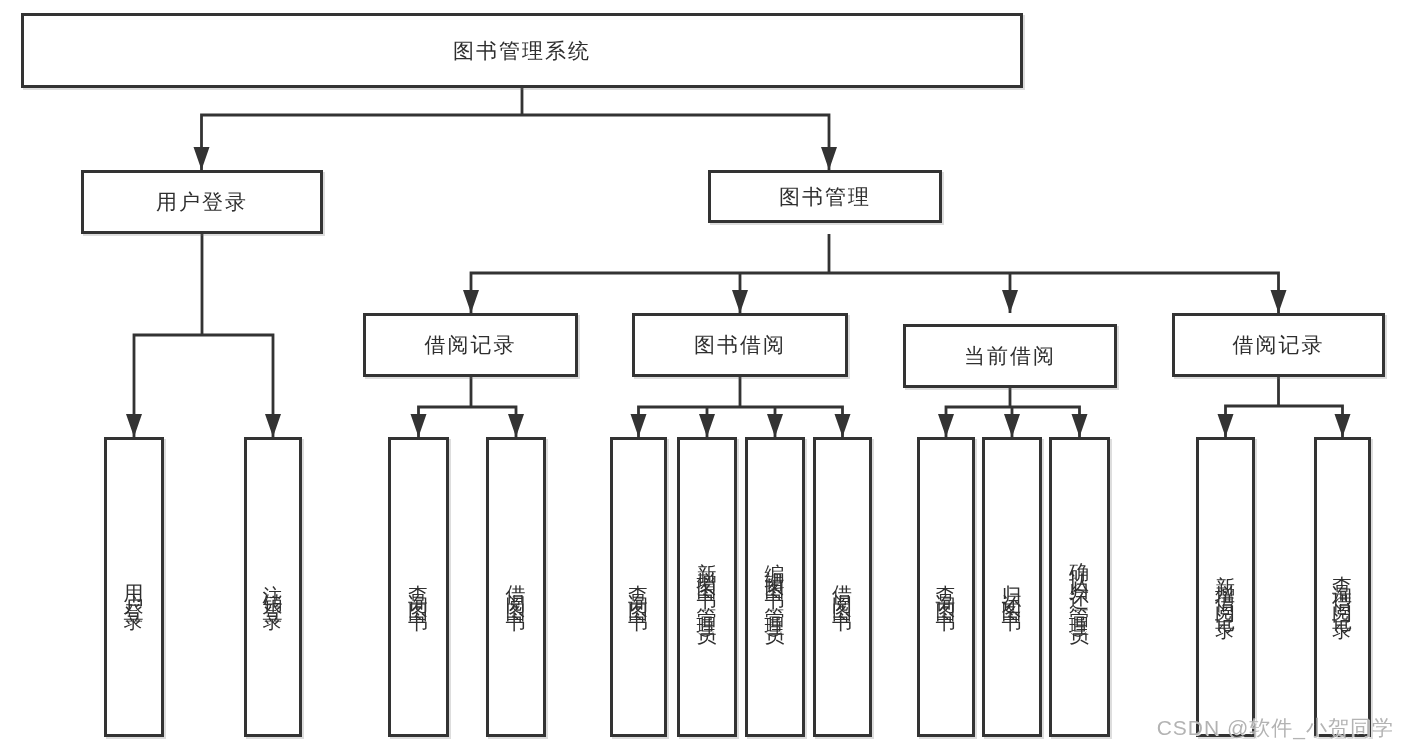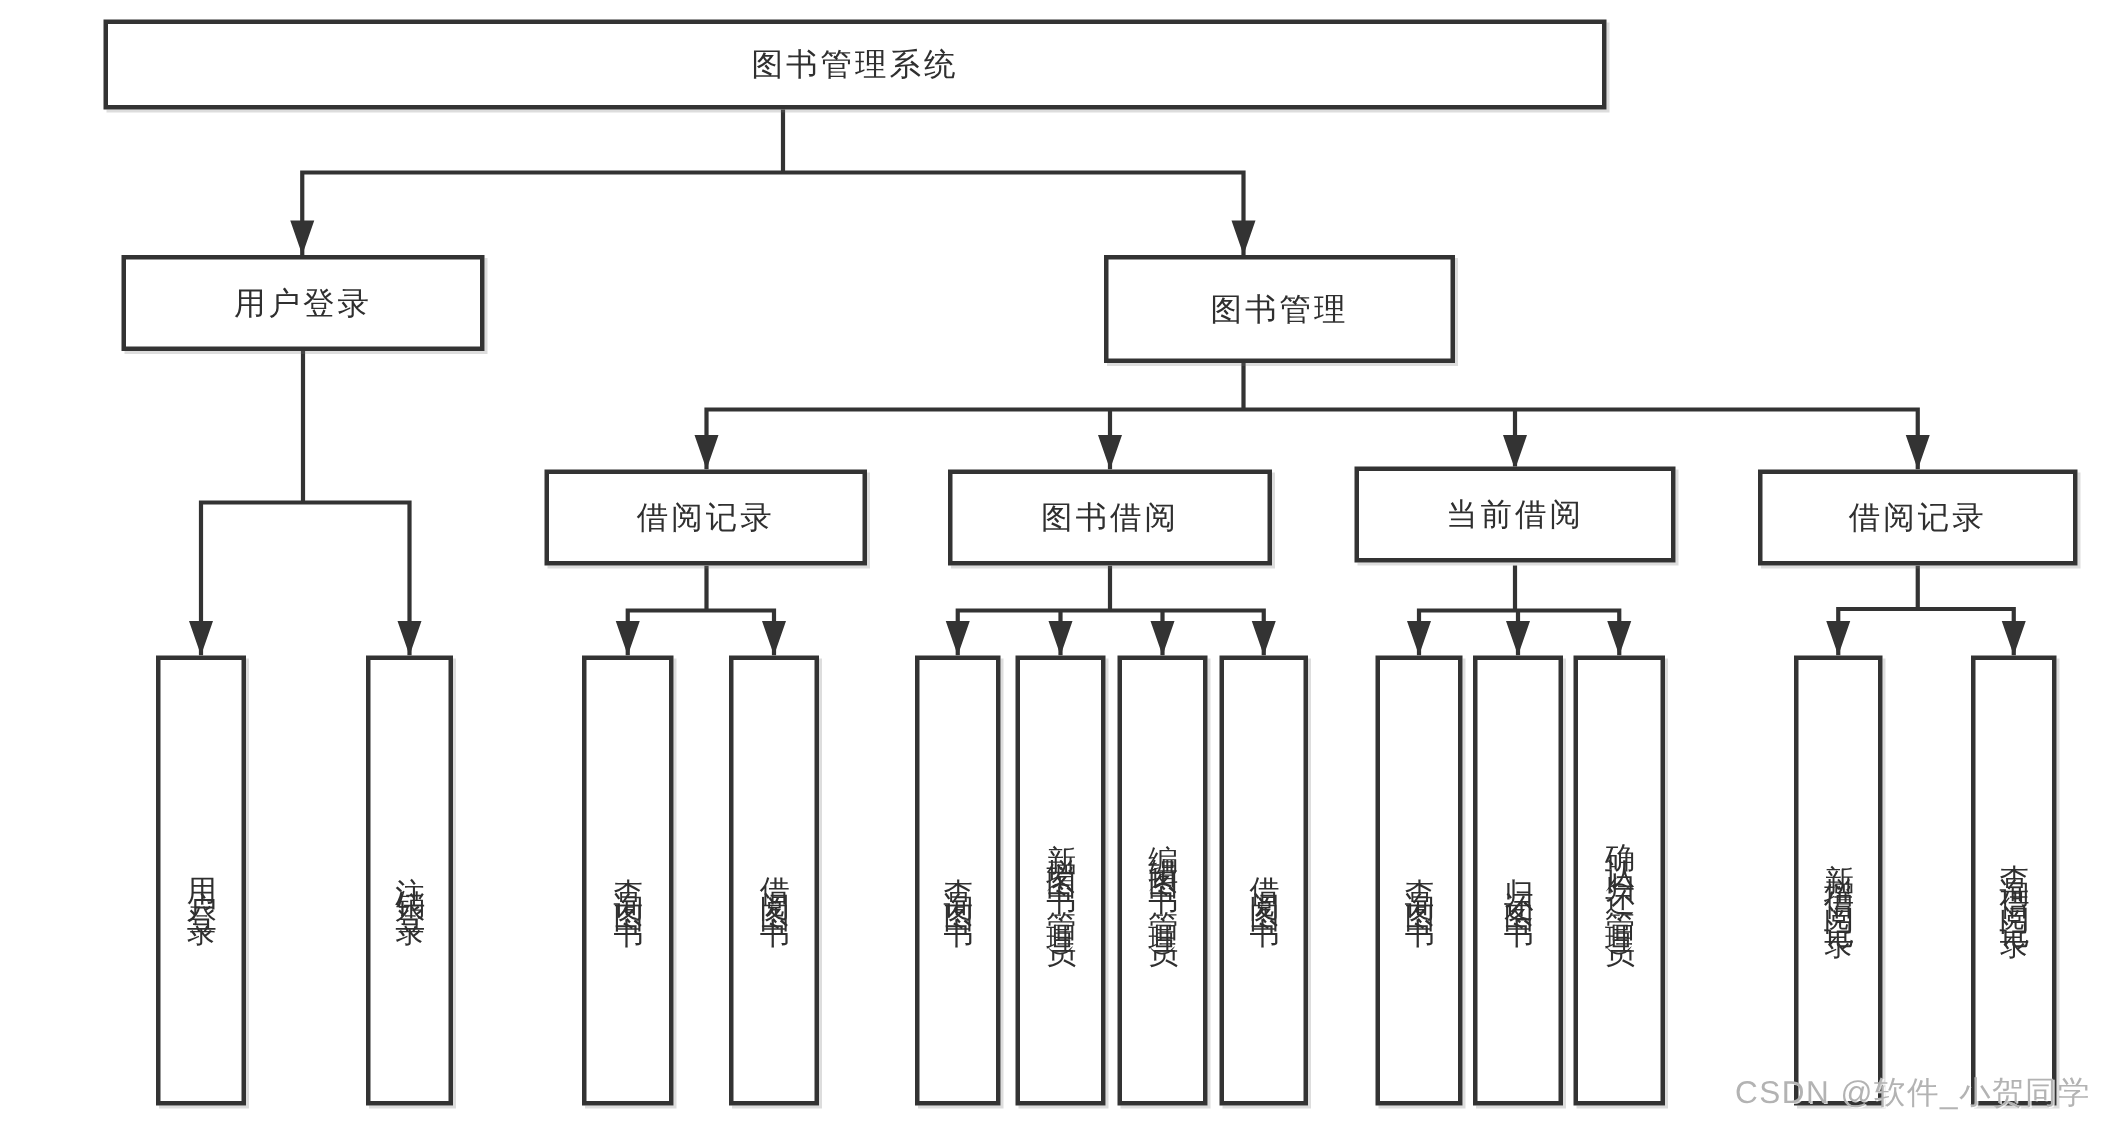--- a/index.html
+++ b/index.html
@@ -88,28 +88,28 @@
       M699 414 L715 414 L707 437 Z
       M767 414 L783 414 L775 437 Z
       M834.5 414 L850.5 414 L842.5 437 Z
       M938 414 L954 414 L946 437 Z
       M1004 414 L1020 414 L1012 437 Z
       M1071.5 414 L1087.5 414 L1079.5 437 Z
       M1217.5 414 L1233.5 414 L1225.5 437 Z
       M1334.5 414 L1350.5 414 L1342.5 437 Z"></path>
   </svg>
 
-  <div class="box hbox" style="left:21px; top:13px; width:1002px; height:60px;margin-left:48px;">图书管理系统</div>
+  <div class="box hbox" style="left:21px; top:13px; width:1002px; height:75px;">图书管理系统</div>
 
   <div class="box hbox" style="left:81px; top:170px; width:242px; height:64px;">用户登录</div>
-  <div class="box hbox" style="left:736px; top:170px; width:234px; height:72px;">图书管理</div>
+  <div class="box hbox" style="left:708px; top:170px; width:234px; height:53px;">图书管理</div>
 
   <div class="box hbox" style="left:363px; top:313px; width:215px; height:64px;">借阅记录</div>
   <div class="box hbox" style="left:632px; top:313px; width:216px; height:64px;">图书借阅</div>
-  <div class="box hbox" style="left:903px; top:311px; width:214px; height:64px;">当前借阅</div>
+  <div class="box hbox" style="left:903px; top:324px; width:214px; height:64px;">当前借阅</div>
   <div class="box hbox" style="left:1172px; top:313px; width:213px; height:64px;">借阅记录</div>
 
   <div class="box leaf" style="left:104px; width:60px;">用户登录</div>
   <div class="box leaf" style="left:244px; width:58px;">注销登录</div>
 
   <div class="box leaf" style="left:388px; width:61px;">查询图书</div>
   <div class="box leaf" style="left:486px; width:60px;">借阅图书</div>
 
   <div class="box leaf" style="left:610px; width:57px;">查询图书</div>
   <div class="box leaf" style="left:677px; width:60px;">新增图书（管理员）</div>

